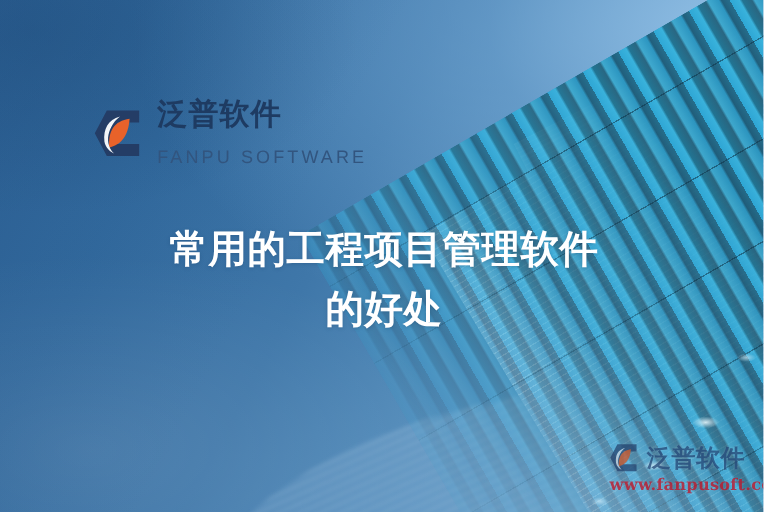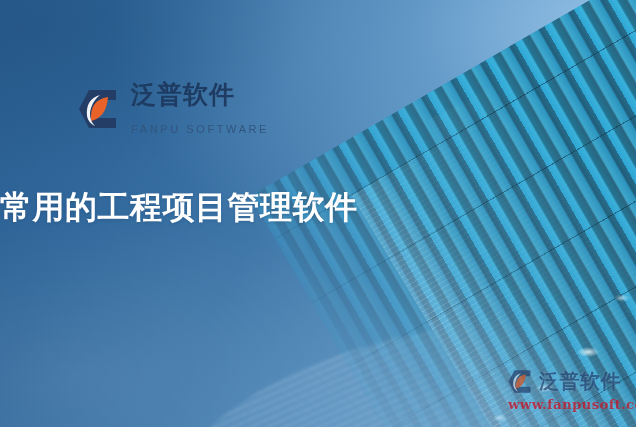--- a/index.html
+++ b/index.html
@@ -168,33 +168,33 @@
   .logo-words { display: flex; flex-direction: column; line-height: 1; }
   .logo-cn {
     font-size: 25px;
     font-weight: 700;
     color: #1e3b62;
     letter-spacing: 1px;
     font-family: "DejaVu Sans", "Liberation Sans", sans-serif;
   }
   .logo-en {
     margin-top: 17px;
-    font-size: 11px;
+    font-size: 15px;
     font-weight: 500;
     color: #32557f;
     letter-spacing: 2.6px;
     font-family: "Liberation Sans", sans-serif;
   }
 
   
   #title {
     position: absolute;
     left: 0; top: 182px;
     width: 640px;
-    text-align: left;
+    text-align: center;
     color: #ffffff;
     font-size: 32px;
     font-weight: 700;
     line-height: 50px;
     letter-spacing: 0.5px;
     text-shadow: 0 1px 3px rgba(30,70,110,0.35);
     font-family: "DejaVu Sans", "Liberation Sans", sans-serif;
   }
   #title .tline { display: block; }
 
@@ -250,20 +250,21 @@
       </svg>
     </span>
     <span class="logo-words">
       <span class="logo-cn">泛普软件</span>
       <span class="logo-en">FANPU SOFTWARE</span>
     </span>
   </div>
 
   <div id="title">
     <span class="tline">常用的工程项目管理软件</span>
+    <span class="tline">的好处</span>
   </div>
 
   <div id="watermark">
     <div class="wm-row">
       <span>
         <svg class="wm-mark" viewBox="0 0 44 42" xmlns="http://www.w3.org/2000/svg">
           <path d="M11 2 L38 2 L38 12 L20 12 L20 30 L38 30 L38 40 L11 40 L1 21 Z" fill="#23406b" opacity="0.9"></path>
           <path d="M30 9 C17 11 12 19 13 33 C22 31 29 24 30 9 Z" fill="#d2521f" opacity="0.92"></path>
           <path d="M22 7 C12 10 8 17 9 28 C10 33 13 36 17 38 C12 33 11 26 13 20 C15 14 18 10 22 7 Z" fill="#e9f2f7" opacity="0.8"></path>
         </svg>

